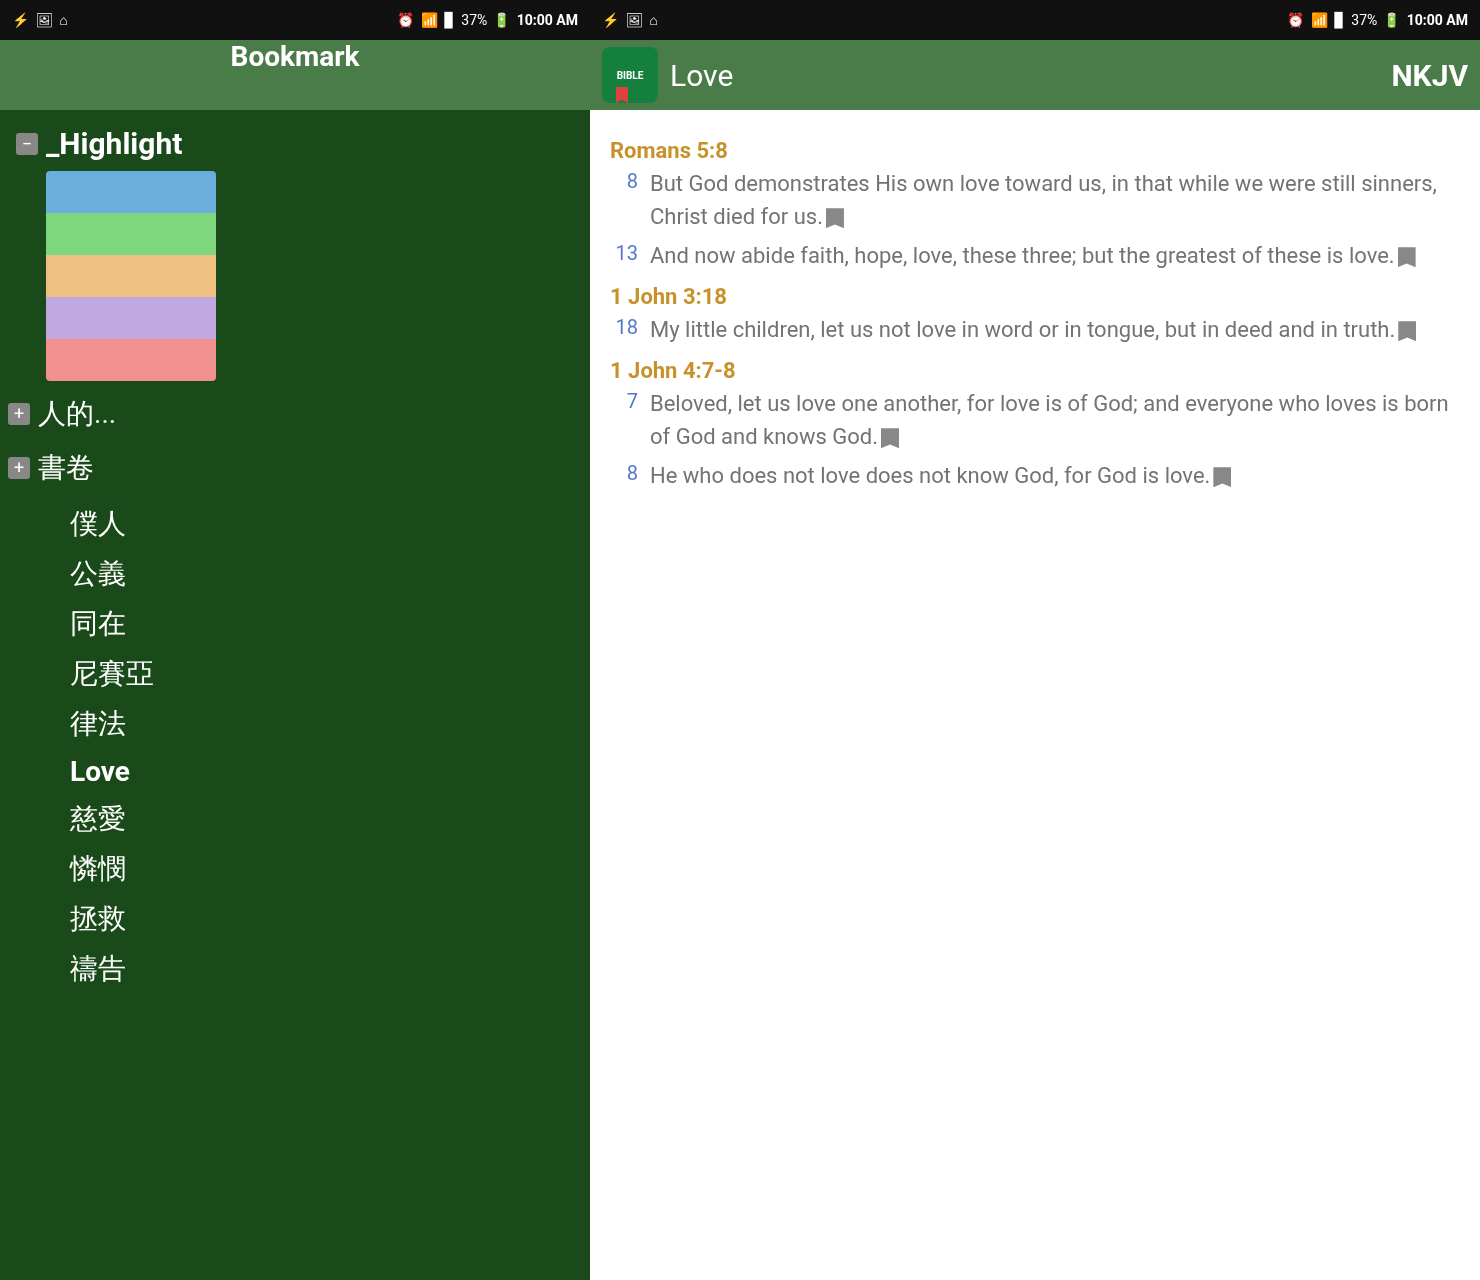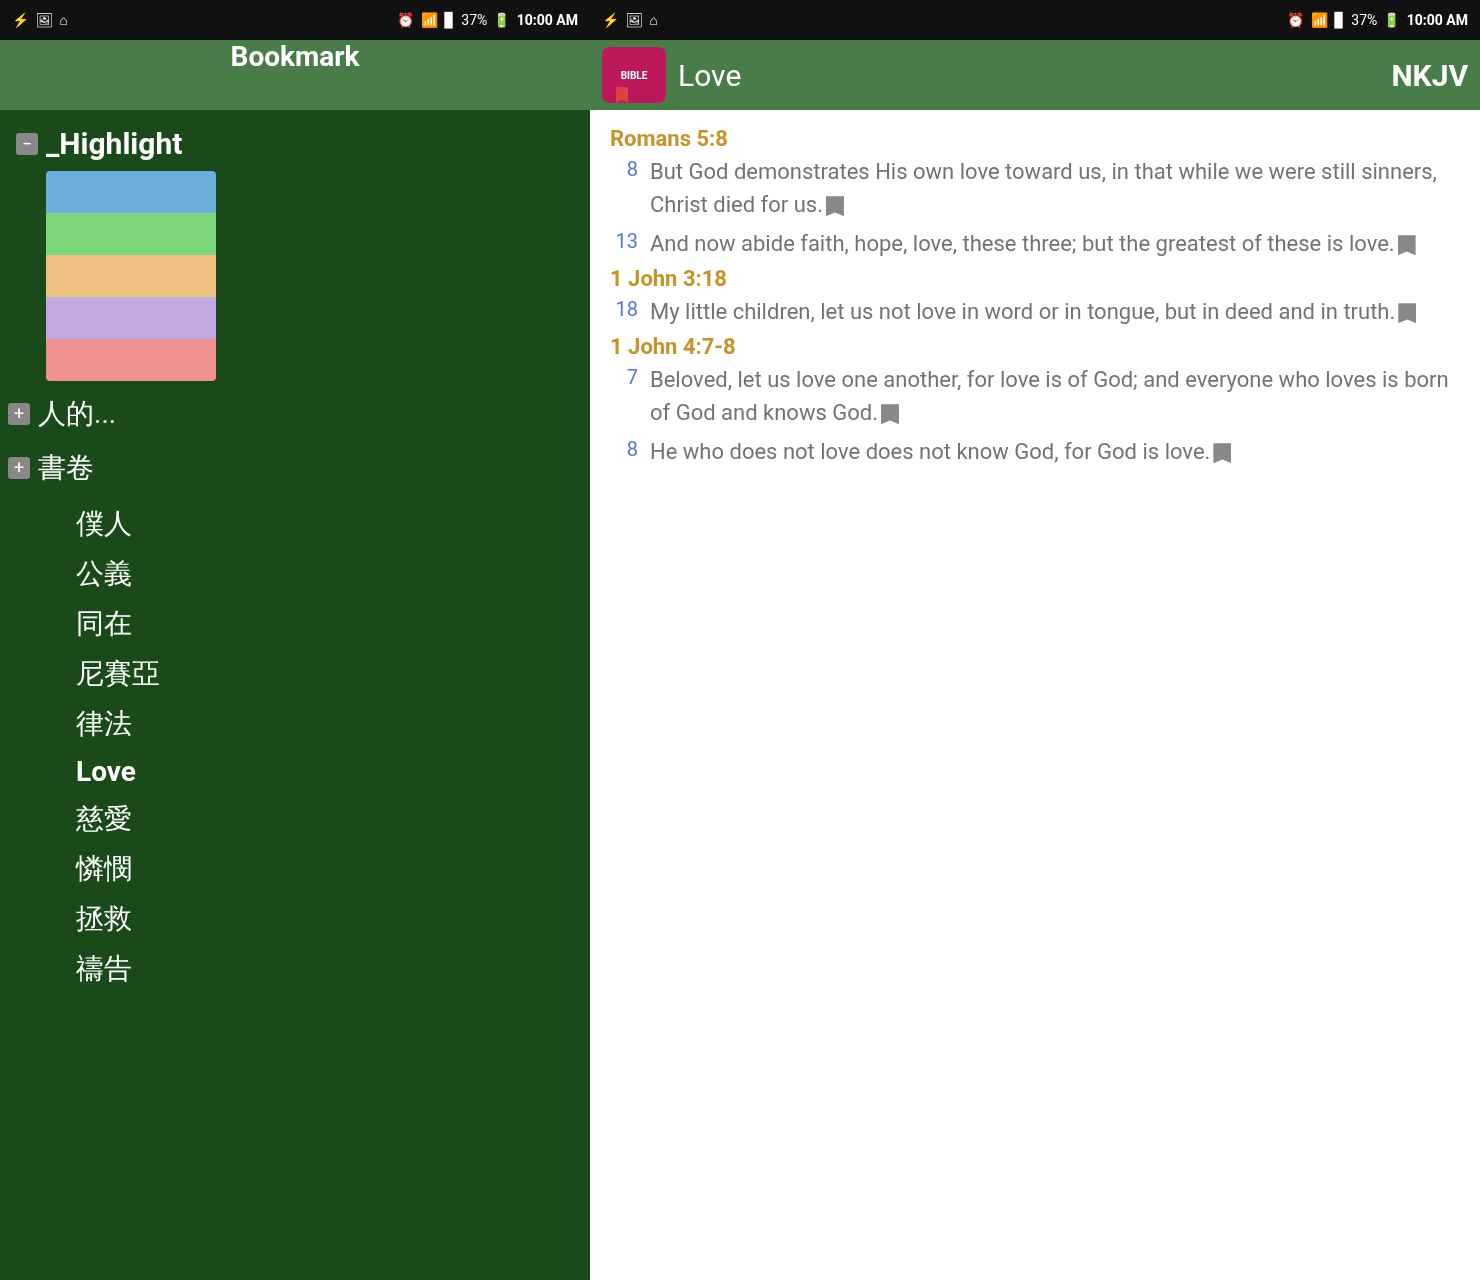--- a/index.html
+++ b/index.html
@@ -143,21 +143,21 @@
       gap: 8px;
       padding: 8px 8px;
     }
 
     .category-label {
       color: #fff;
       font-size: 28px;
     }
 
     .sub-items {
-      padding: 4px 16px;
+      padding: 4px 10px;
     }
 
     .sub-item {
       padding: 6px 60px;
       color: #fff;
       font-size: 28px;
     }
 
     .sub-item.active {
       font-weight: bold;
@@ -187,23 +187,23 @@
     .right-header {
       background: #4a7c4a;
       height: 70px;
       display: flex;
       align-items: center;
       padding: 0 12px;
       gap: 12px;
     }
 
     .bible-icon {
-      width: 64px;
+      width: 56px;
       height: 56px;
-      background: #be185d;
+      background: #15803d;
       border-radius: 8px;
       display: flex;
       flex-direction: column;
       align-items: center;
       justify-content: center;
       position: relative;
       overflow: hidden;
       flex-shrink: 0;
     }
 
@@ -242,21 +242,21 @@
       flex: 1;
       padding: 16px 20px;
       overflow-y: auto;
       background: #fff;
     }
 
     .verse-reference {
       color: #c8922a;
       font-size: 22px;
       font-weight: bold;
-      margin-top: 0;
+      margin-top: 12px;
       margin-bottom: 4px;
     }
 
     .verse-row {
       display: flex;
       gap: 12px;
       margin-bottom: 6px;
     }
 
     .verse-num {

